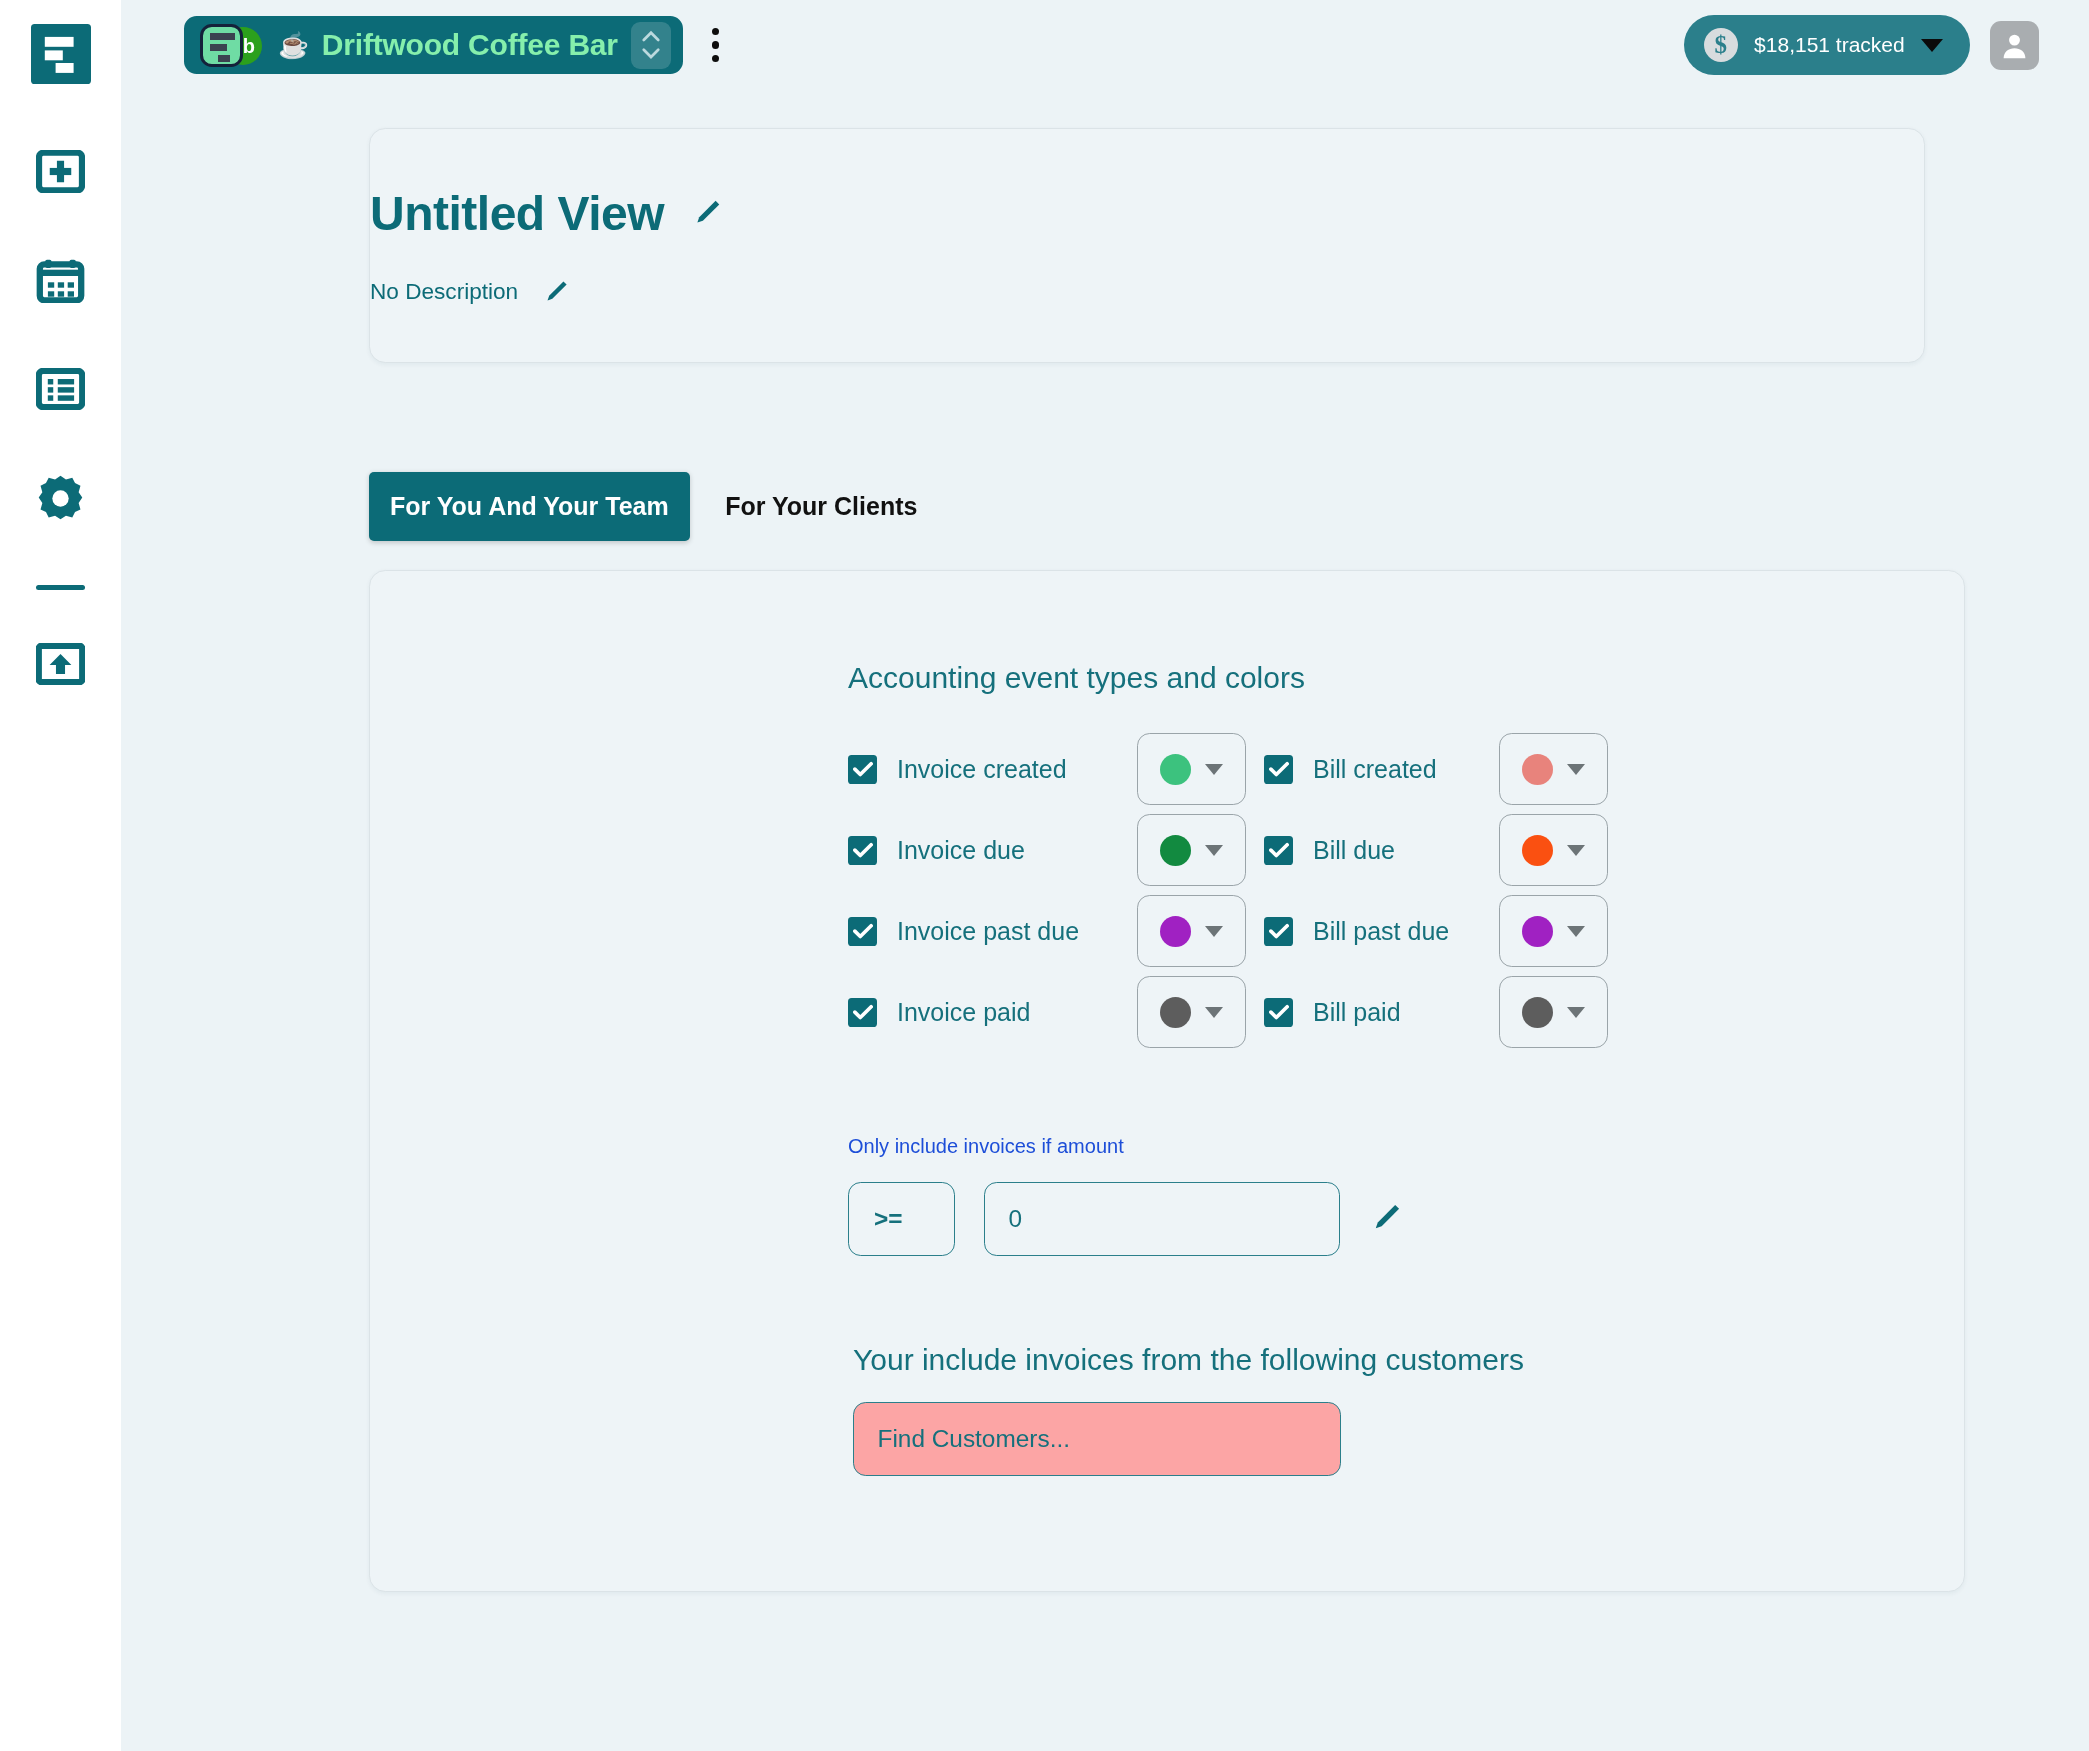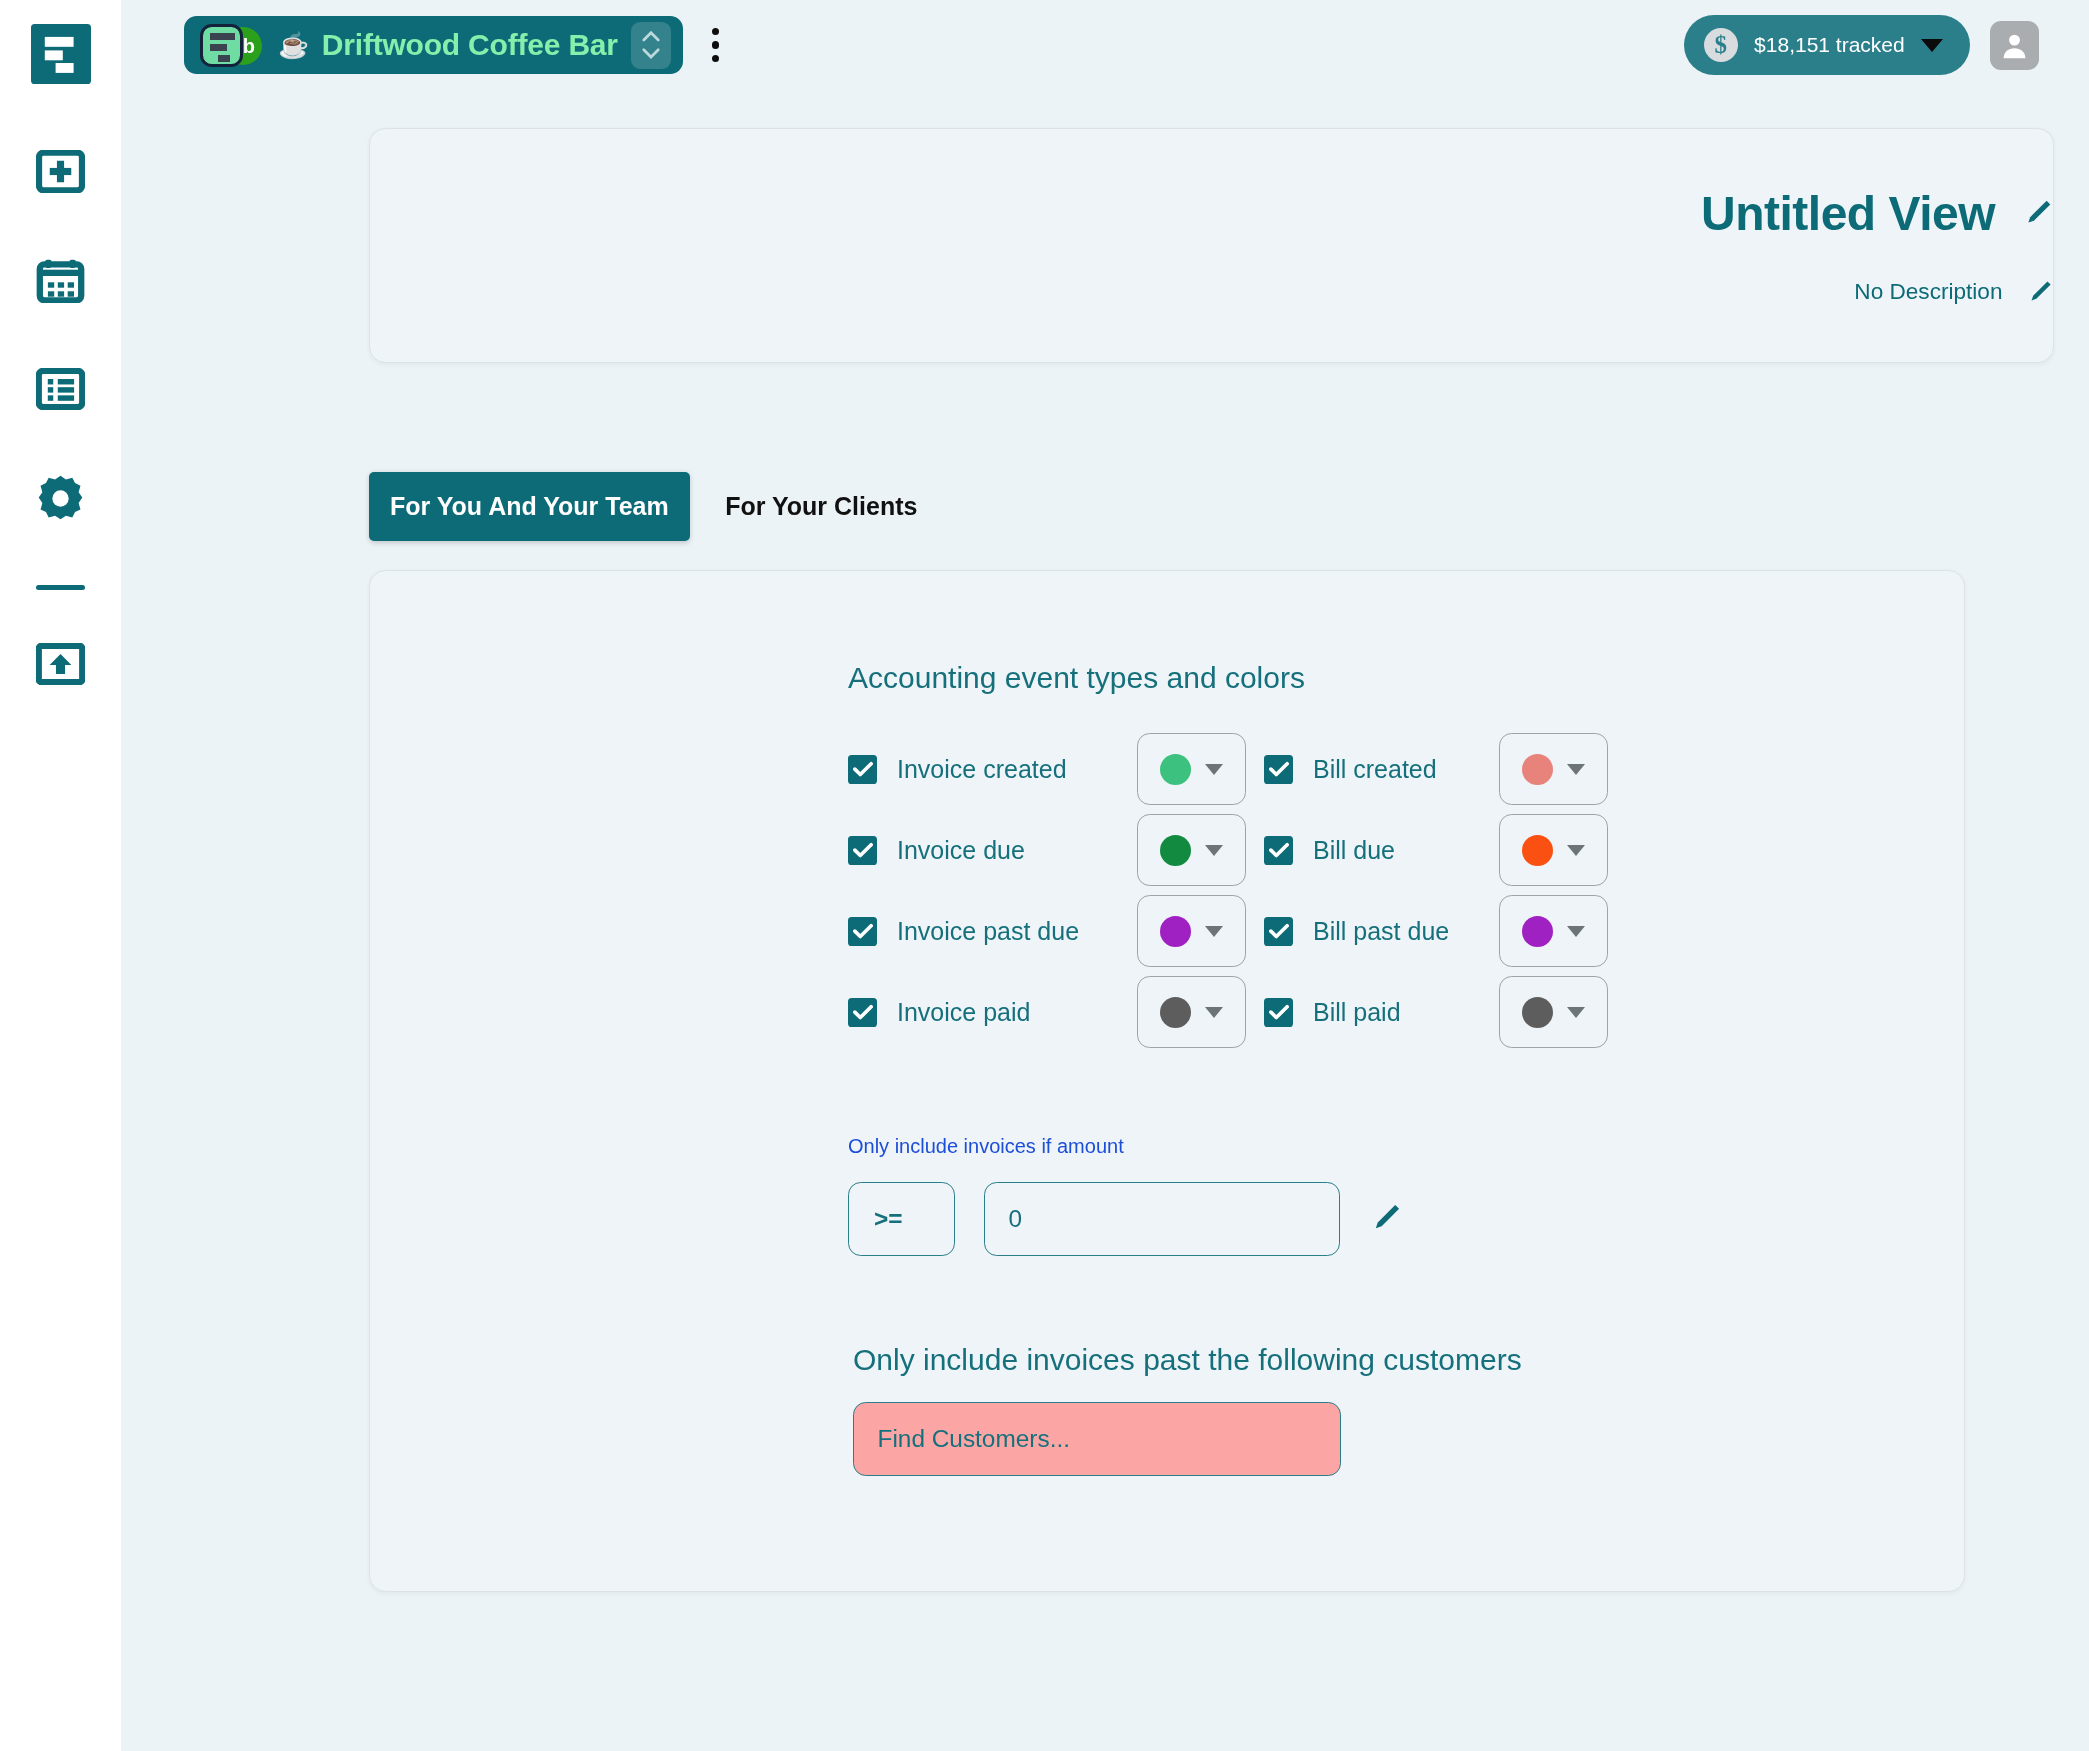--- a/index.html
+++ b/index.html
@@ -146,24 +146,24 @@
 
   
   .card {
     background: #eef4f7;
     border: 1.8px solid #dbe3e7;
     border-radius: 16.3px;
     box-shadow: 0 1.8px 4.5px rgba(20,50,70,0.05);
   }
   .header-card {
     margin: 38px 0 0 248px;
-    width: 1685px;
+    width: 1556px;
     height: 235px;
     display: flex; flex-direction: column;
-    align-items: flex-end; justify-content: center;
+    align-items: flex-start; justify-content: center;
     gap: 38px;
   }
   .view-title-row { display: flex; align-items: center; gap: 27px; }
   .view-title {
     color: #0c6b77; font-size: 48px; font-weight: bold; letter-spacing: -0.5px;
   }
   .desc-row { display: flex; align-items: center; gap: 23.5px; }
   .desc-text { color: #0c6b77; font-size: 22.6px; }
   .pencil { cursor: pointer; display: inline-flex; }
 
@@ -540,19 +540,19 @@
         <div class="op-select">&gt;=</div>
         <input class="amount-input" type="text" value="0" style="">
         <span class="pencil">
           <svg width="33" height="33" viewBox="0 0 34 34">
             <path d="M27 3l4 4-18 18-6 2 2-6z" fill="#0c6b77"></path>
           </svg>
         </span>
       </div>
 
       
-      <div class="cust-title">Only include invoices past the following customers</div>
+      <div class="cust-title">Your include invoices from the following customers</div>
       <input class="cust-input" type="text" placeholder="Find Customers..." style="">
 
     </div>
   </div>
 </div>
 
 
 </body></html>

